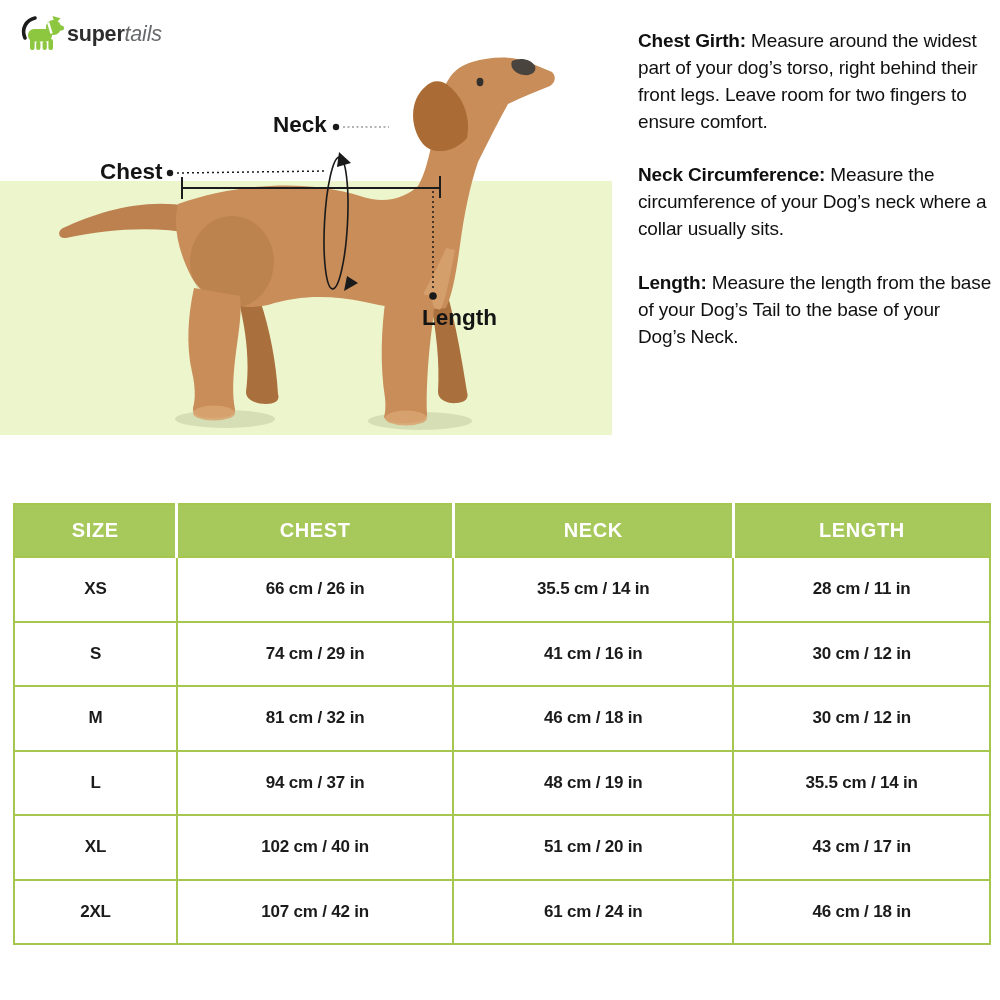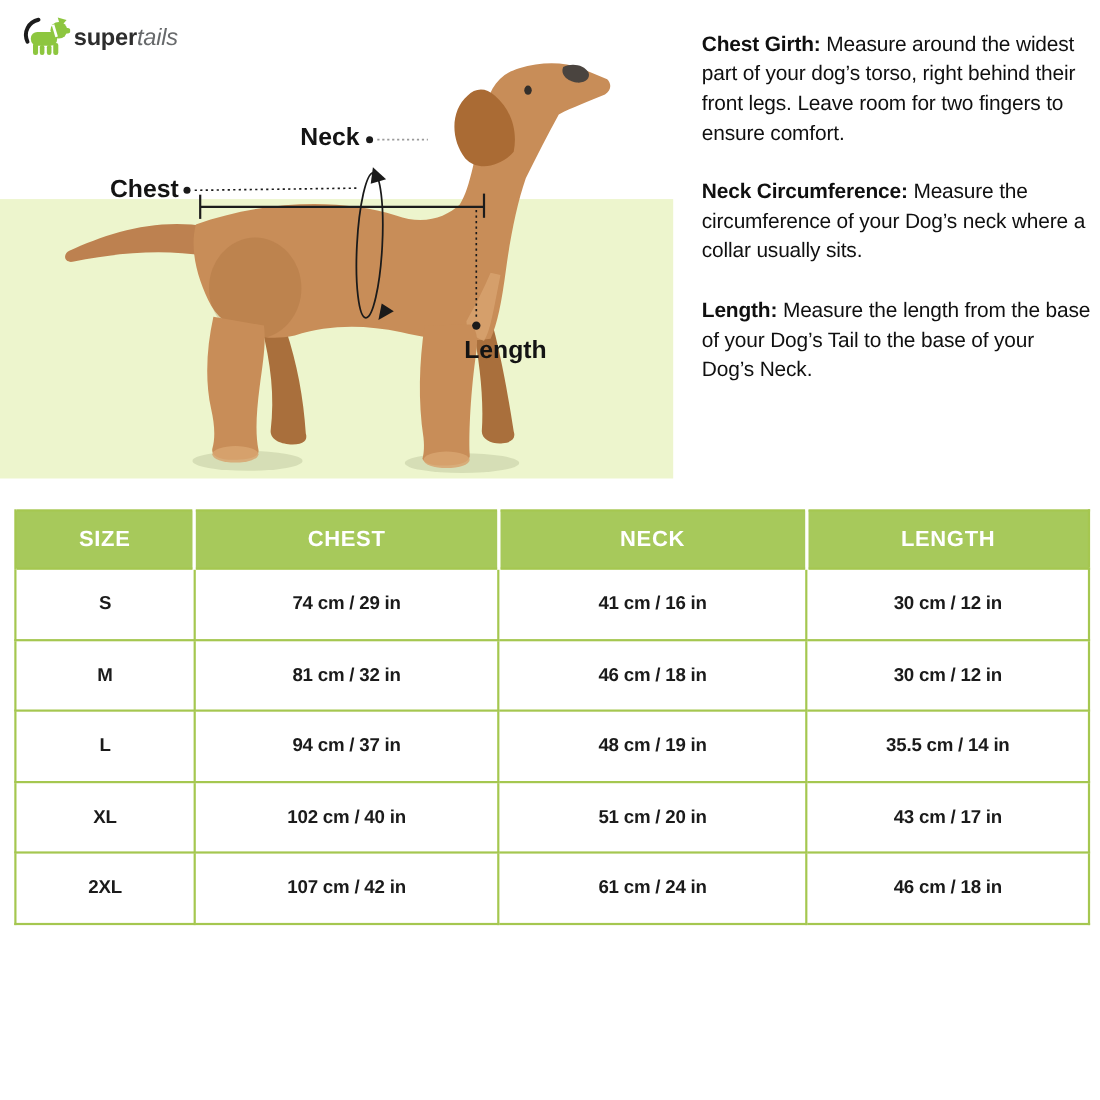--- a/index.html
+++ b/index.html
@@ -26,21 +26,21 @@
   .instr{position:absolute;left:638px;width:354px;font-size:19px;line-height:27px;
          color:#101010;letter-spacing:-0.15px;}
   .instr .lead{font-weight:700;}
   .p1{top:27px;} .p2{top:161px;} .p3{top:269px;}
   .note{position:absolute;left:629px;top:383px;width:364px;font-size:19.5px;line-height:28px;
         font-style:italic;color:#101010;letter-spacing:-0.1px;}
 
   
   .size-table{position:absolute;left:13px;top:463px;width:978px;border-collapse:collapse;
               table-layout:fixed;}
-  .size-table,.size-table td{border:2px solid #a5c750;}
+  .size-table,.size-table td{border:2px solid #a5c750;margin-top:40px;}
   .size-table th{background:#a7c95b;color:#ffffff;font-weight:700;font-size:20px;
                  letter-spacing:0.6px;height:49px;border-left:3px solid #ffffff;}
   .size-table th:first-child{border-left:2px solid #a5c750;}
   .size-table td{height:60.5px;text-align:center;vertical-align:middle;background:#ffffff;
                  font-weight:700;font-size:17px;color:#1b1b1b;letter-spacing:-0.2px;}
 </style>
 </head>
 <body>
 
 <div class="canvas">
@@ -146,20 +146,26 @@
     <thead>
       <tr>
         <th>SIZE</th>
         <th>CHEST</th>
         <th>NECK</th>
         <th>LENGTH</th>
       </tr>
     </thead>
     <tbody>
       <tr>
+        <td>XS</td>
+        <td>66 cm / 26 in</td>
+        <td>35.5 cm / 14 in</td>
+        <td>28 cm / 11 in</td>
+      </tr>
+      <tr>
         <td>S</td>
         <td>74 cm / 29 in</td>
         <td>41 cm / 16 in</td>
         <td>30 cm / 12 in</td>
       </tr>
       <tr>
         <td>M</td>
         <td>81 cm / 32 in</td>
         <td>46 cm / 18 in</td>
         <td>30 cm / 12 in</td>

